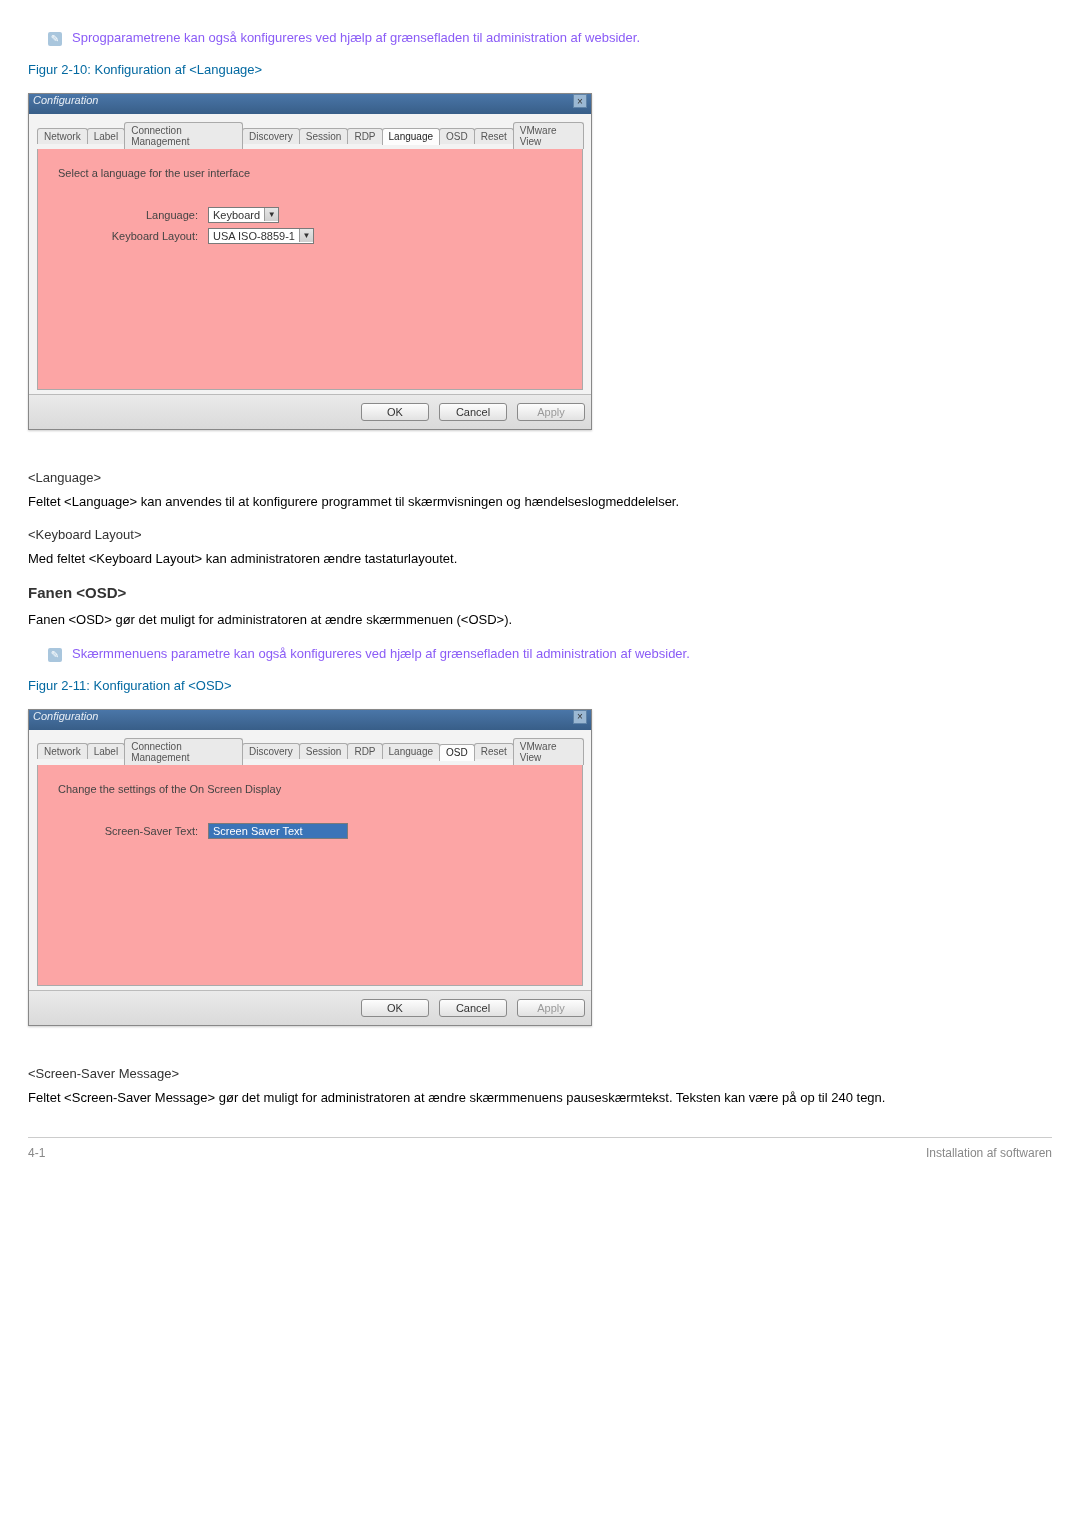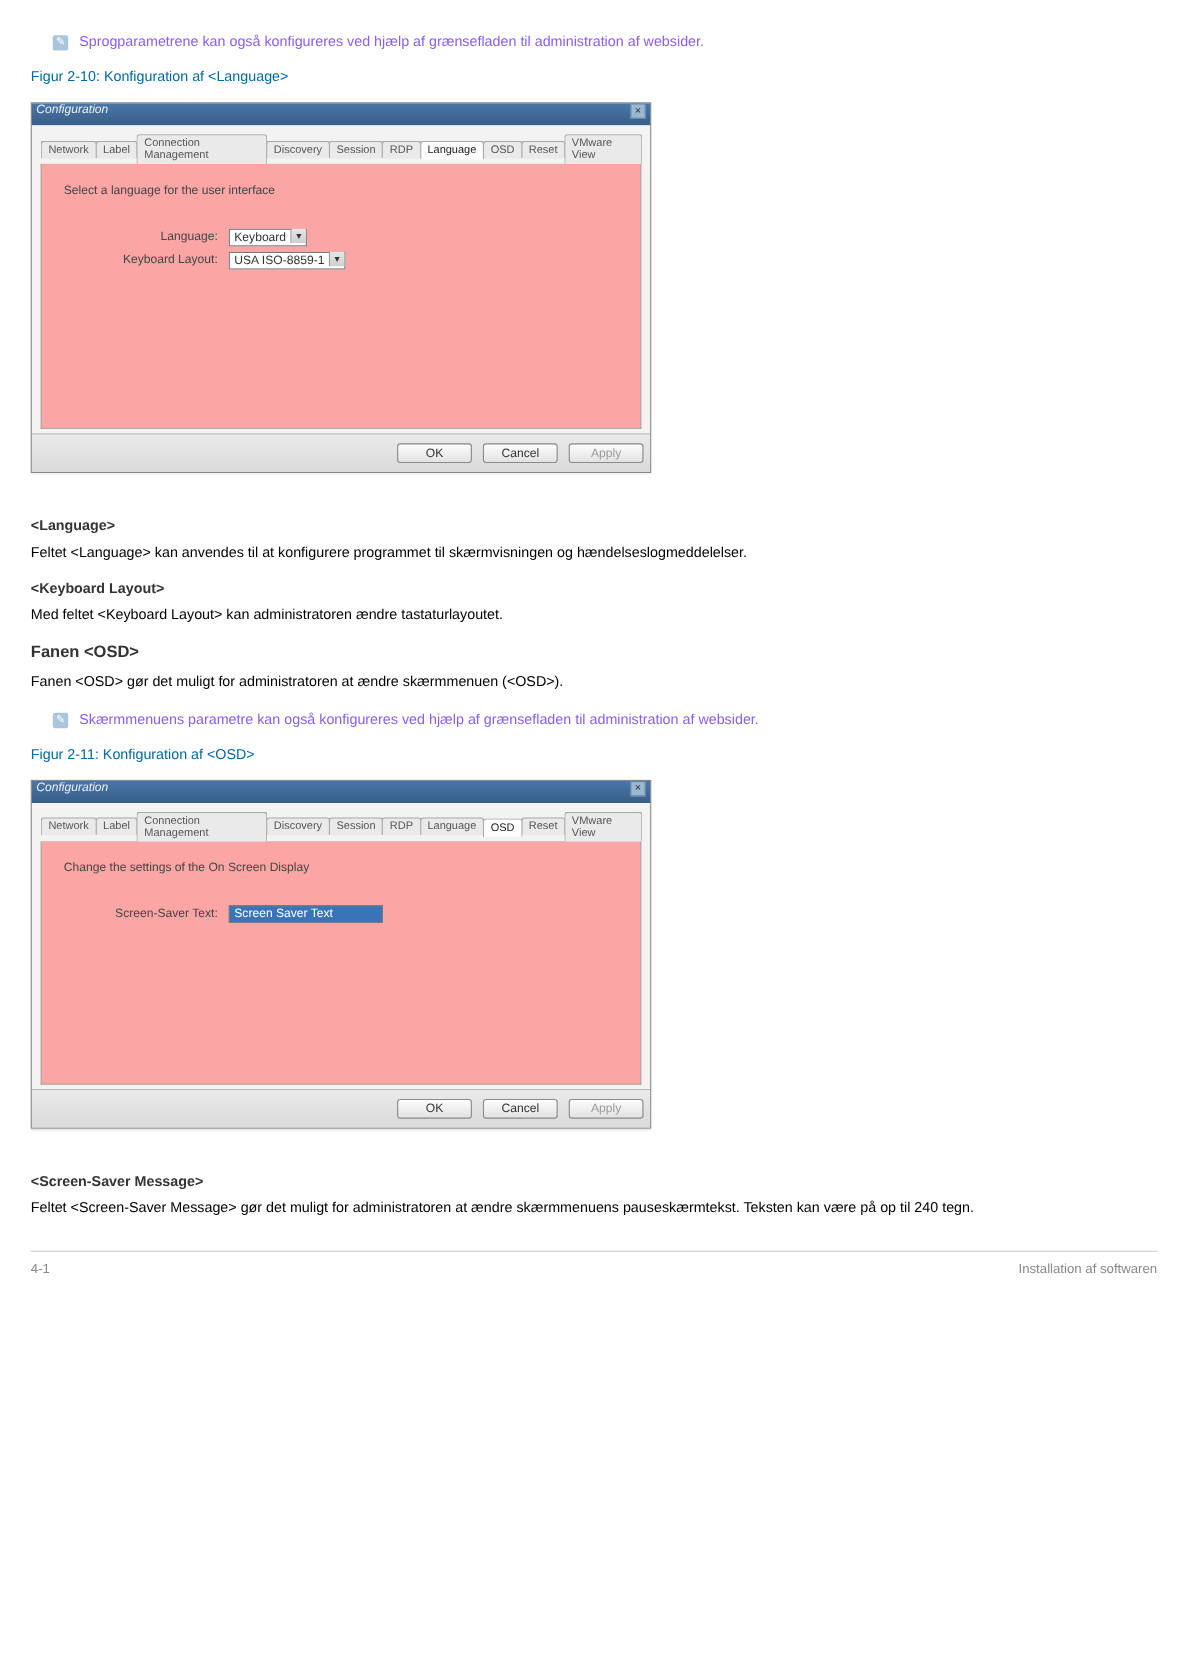--- a/index.html
+++ b/index.html
@@ -173,21 +173,21 @@
     font-size: 11px;
     border: 1px solid #8a8a8a;
     background: linear-gradient(#fdfdfd,#e2e2e2);
     border-radius: 3px;
     color: #333;
     text-align: center;
     cursor: pointer;
   }
   .win-btn.disabled { color: #9a9a9a; cursor: default; }
 
-  .h-section { font-weight: bold; font-size: 13px; color: #333; margin-bottom: 8px; margin-top: 6px; }
+  .h-section { font-weight: normal; font-size: 13px; color: #333; margin-bottom: 8px; margin-top: 6px; }
   .h-subsection { font-weight: bold; font-size: 15px; color: #333; margin-bottom: 10px; margin-top: 10px; }
   .p { color: #000000; font-size: 13px; margin-bottom: 16px; line-height: 1.4; }
 
   .footer-bar {
     border-top: 1px solid #cccccc;
     margin-top: 30px;
     padding-top: 8px;
     display: flex;
     justify-content: space-between;
     font-size: 12px;

